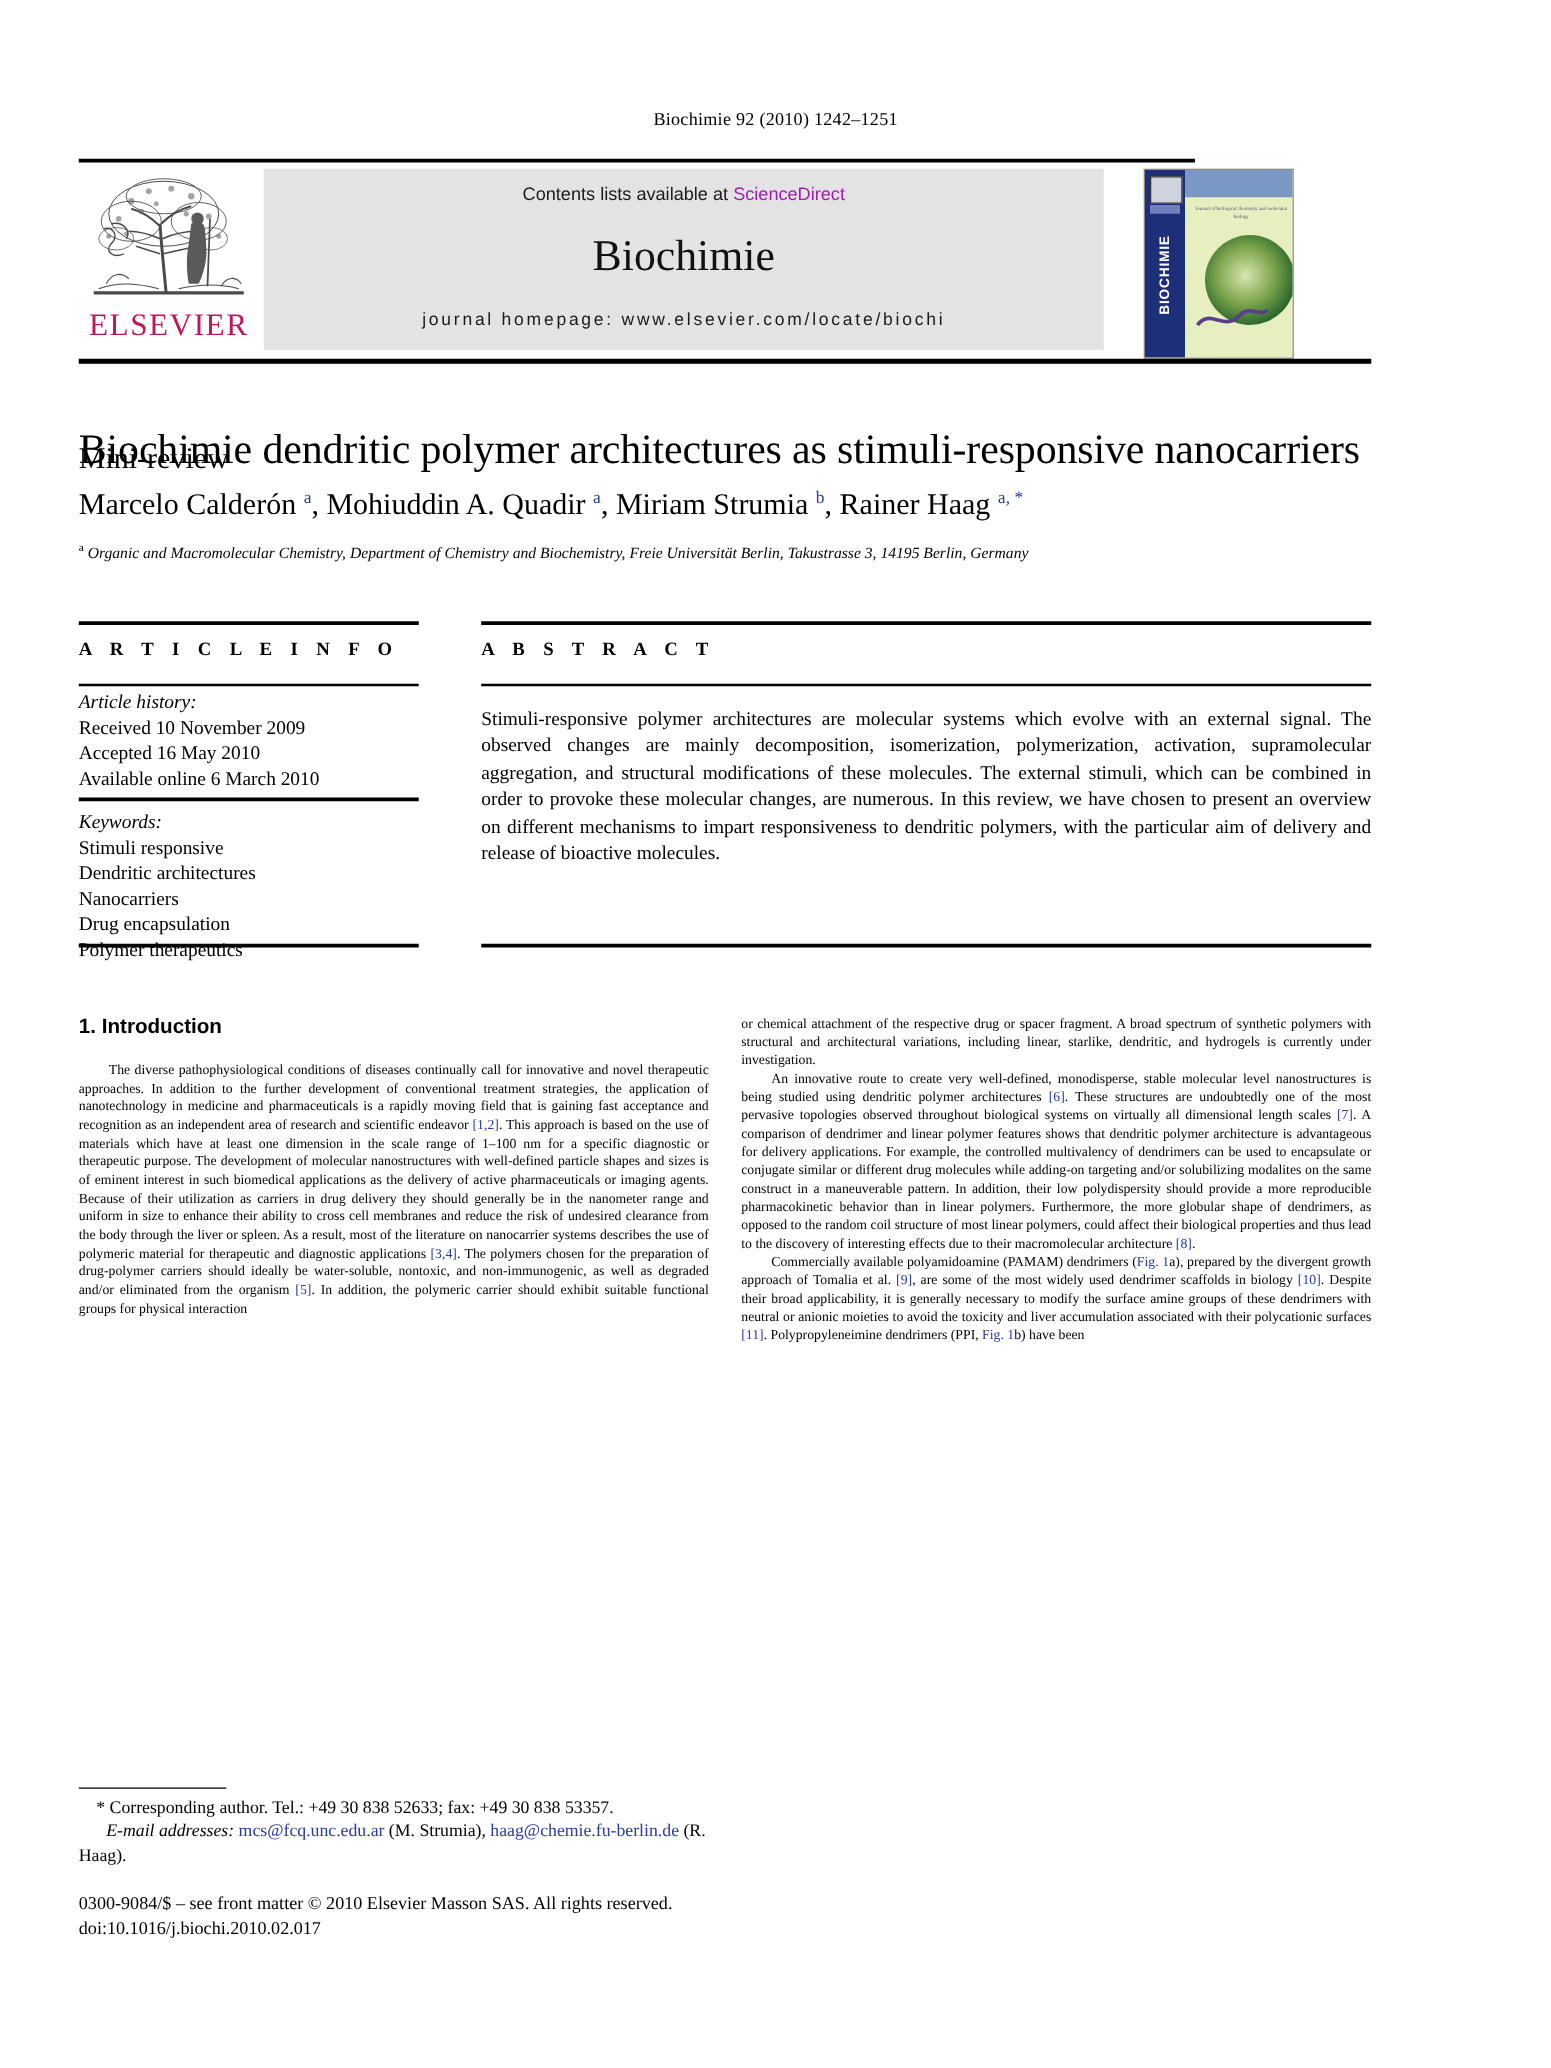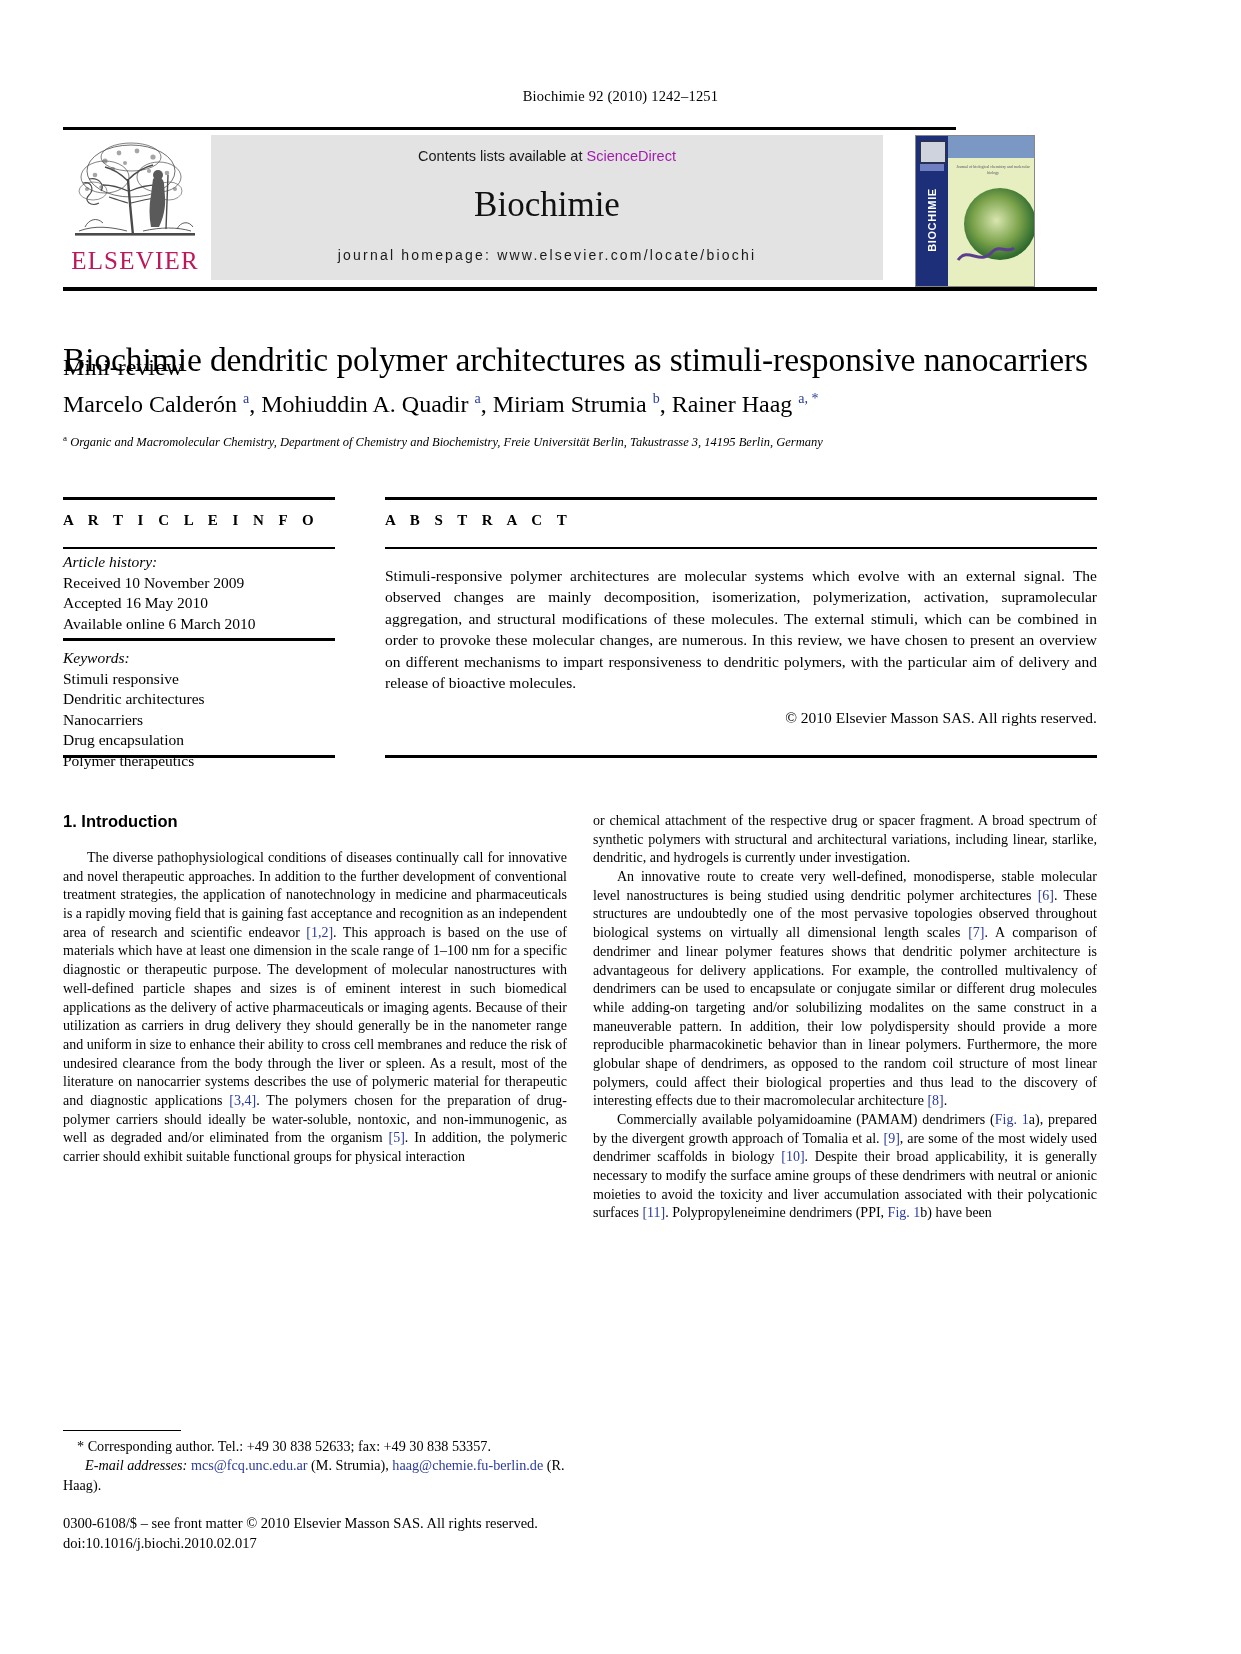--- a/index.html
+++ b/index.html
@@ -281,21 +281,21 @@
     position: absolute;
     top: 812px;
     left: 63px;
     font-size: 16.5px;
     font-weight: bold;
     font-family: "Liberation Sans", sans-serif;
   }
   .col {
     position: absolute;
     width: 504px;
-    font-size: 14px;
+    font-size: 11px;
     line-height: 1.335;
     text-align: justify;
     hyphens: auto;
   }
   .col p { margin: 0; text-indent: 24px; }
   .col p.first { text-indent: 24px; }
   .col-left { top: 849px; left: 63px; }
   .col-right { top: 812px; left: 593px; }
   .ref { color: #2a3a9a; }
 
@@ -448,37 +448,36 @@
         <div>Nanocarriers</div>
         <div>Drug encapsulation</div>
         <div>Polymer therapeutics</div>
       </div>
   </div>
   <div class="panel-rule" style="top:755px;left:63px;width:272px;height:2.5px;"></div>
   <div class="panel-rule" style="top:755px;left:385px;width:712px;height:2.5px;"></div>
 
   <div class="abstract-col">
     <div>Stimuli-responsive polymer architectures are molecular systems which evolve with an external signal. The observed changes are mainly decomposition, isomerization, polymerization, activation, supramolecular aggregation, and structural modifications of these molecules. The external stimuli, which can be combined in order to provoke these molecular changes, are numerous. In this review, we have chosen to present an overview on different mechanisms to impart responsiveness to dendritic polymers, with the particular aim of delivery and release of bioactive molecules.</div>
-    <div class="abstract-copy">© 2010 Elsevier Masson SAS. All rights reserved.</div>
   </div>
 
   <div class="sec-title">1.  Introduction</div>
   <div class="col col-left">
       <p class="first">The diverse pathophysiological conditions of diseases continually call for innovative and novel therapeutic approaches. In addition to the further development of conventional treatment strategies, the application of nanotechnology in medicine and pharmaceuticals is a rapidly moving field that is gaining fast acceptance and recognition as an independent area of research and scientific endeavor <span class="ref">[1,2]</span>. This approach is based on the use of materials which have at least one dimension in the scale range of 1–100 nm for a specific diagnostic or therapeutic purpose. The development of molecular nanostructures with well-defined particle shapes and sizes is of eminent interest in such biomedical applications as the delivery of active pharmaceuticals or imaging agents. Because of their utilization as carriers in drug delivery they should generally be in the nanometer range and uniform in size to enhance their ability to cross cell membranes and reduce the risk of undesired clearance from the body through the liver or spleen. As a result, most of the literature on nanocarrier systems describes the use of polymeric material for therapeutic and diagnostic applications <span class="ref">[3,4]</span>. The polymers chosen for the preparation of drug-polymer carriers should ideally be water-soluble, nontoxic, and non-immunogenic, as well as degraded and/or eliminated from the organism <span class="ref">[5]</span>. In addition, the polymeric carrier should exhibit suitable functional groups for physical interaction</p>
     </div>
   <div class="col col-right">
       <p style="text-indent:0">or chemical attachment of the respective drug or spacer fragment. A broad spectrum of synthetic polymers with structural and architectural variations, including linear, starlike, dendritic, and hydrogels is currently under investigation.</p>
       <p>An innovative route to create very well-defined, monodisperse, stable molecular level nanostructures is being studied using dendritic polymer architectures <span class="ref">[6]</span>. These structures are undoubtedly one of the most pervasive topologies observed throughout biological systems on virtually all dimensional length scales <span class="ref">[7]</span>. A comparison of dendrimer and linear polymer features shows that dendritic polymer architecture is advantageous for delivery applications. For example, the controlled multivalency of dendrimers can be used to encapsulate or conjugate similar or different drug molecules while adding-on targeting and/or solubilizing modalites on the same construct in a maneuverable pattern. In addition, their low polydispersity should provide a more reproducible pharmacokinetic behavior than in linear polymers. Furthermore, the more globular shape of dendrimers, as opposed to the random coil structure of most linear polymers, could affect their biological properties and thus lead to the discovery of interesting effects due to their macromolecular architecture <span class="ref">[8]</span>.</p>
       <p>Commercially available polyamidoamine (PAMAM) dendrimers (<span class="ref">Fig. 1</span>a), prepared by the divergent growth approach of Tomalia et al. <span class="ref">[9]</span>, are some of the most widely used dendrimer scaffolds in biology <span class="ref">[10]</span>. Despite their broad applicability, it is generally necessary to modify the surface amine groups of these dendrimers with neutral or anionic moieties to avoid the toxicity and liver accumulation associated with their polycationic surfaces <span class="ref">[11]</span>. Polypropyleneimine dendrimers (PPI, <span class="ref">Fig. 1</span>b) have been</p>
     </div>
 
   <div class="footnote-rule"></div>
   <div class="footnotes">
     <div style="text-indent:14px;">* Corresponding author. Tel.: +49 30 838 52633; fax: +49 30 838 53357.</div>
     <div style="text-indent:22px;"><span class="em">E-mail addresses:</span> <a href="#">mcs@fcq.unc.edu.ar</a> (M. Strumia), <a href="#">haag@chemie.fu-berlin.de</a> (R. Haag).</div>
   </div>
 
   <div class="footer-meta">
-    <div>0300-6108/$ – see front matter © 2010 Elsevier Masson SAS. All rights reserved.</div>
+    <div>0300-9084/$ – see front matter © 2010 Elsevier Masson SAS. All rights reserved.</div>
     <div>doi:10.1016/j.biochi.2010.02.017</div>
   </div>
 
 </div>
 
 </body></html>

